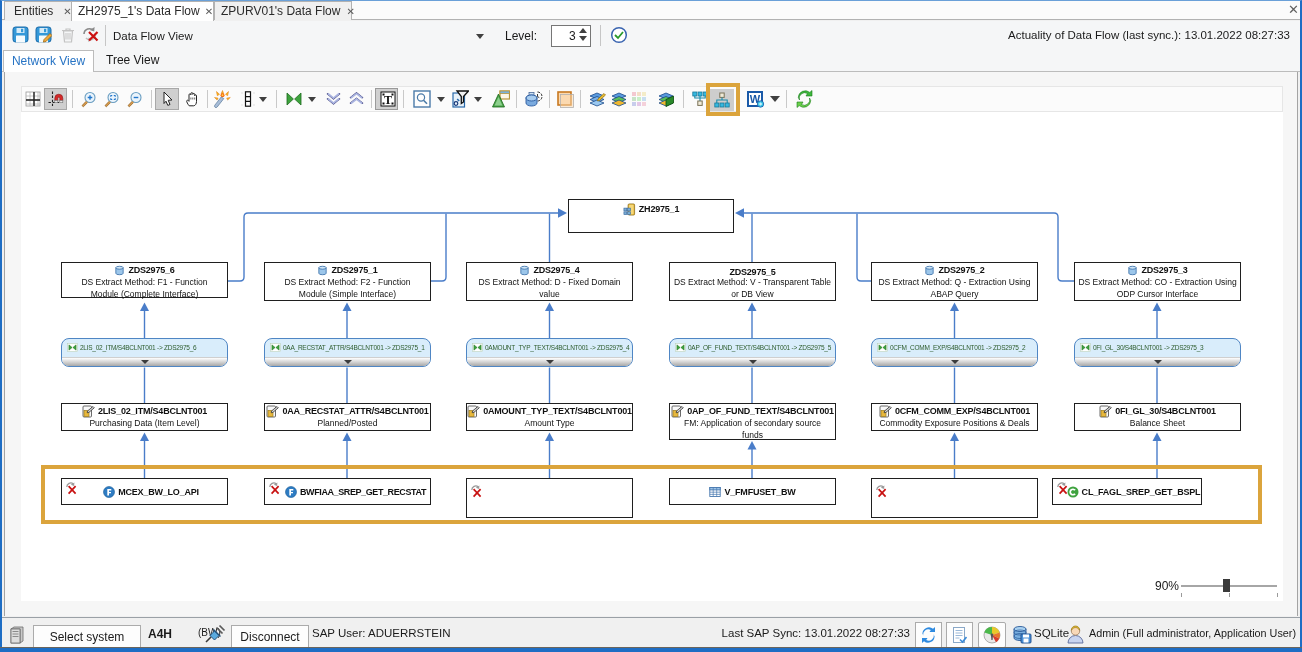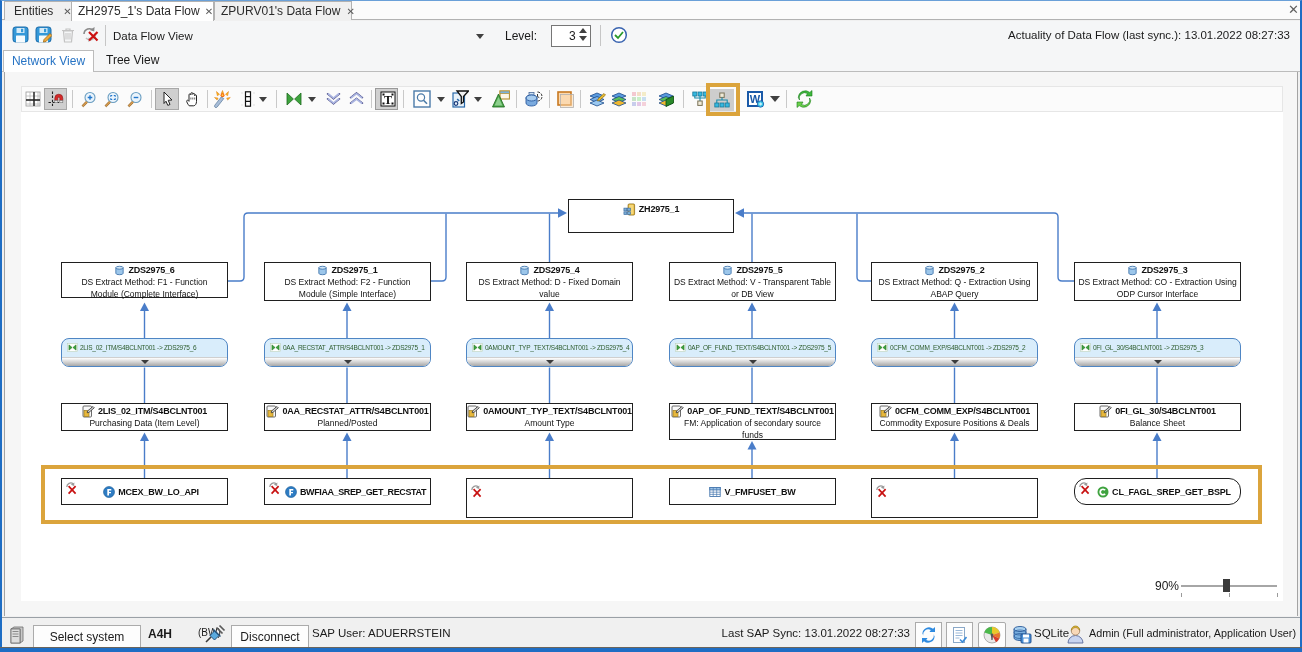--- a/index.html
+++ b/index.html
@@ -233,21 +233,21 @@
 <div class="node" style="left:466px;top:262px;width:167px;height:39px;">
   <div class="ttl" style="margin-top:1px;">
         <svg width="11" height="11">
           <use href="#ic-cyl"></use>
         </svg>
         <b>ZDS2975_4</b>
       </div>
   DS Extract Method: D - Fixed Domain<br>value
 </div>
 <div class="node" style="left:669px;top:262px;width:167px;height:39px;">
-  <div class="ttl" style="margin-top:1px;">
+  <div class="ttl" style="margin-top:1px;flex-direction:column;">
         <svg width="11" height="11">
           <use href="#ic-cyl"></use>
         </svg>
         <b>ZDS2975_5</b>
       </div>
   DS Extract Method: V - Transparent Table<br>or DB View
 </div>
 <div class="node" style="left:871px;top:262px;width:167px;height:39px;">
   <div class="ttl" style="margin-top:1px;">
         <svg width="11" height="11">
@@ -398,21 +398,21 @@
           <use href="#ic-tbl"></use>
         </svg>
         <b>V_FMFUSET_BW</b>
       </div>
 </div>
 <div class="node" style="left:871px;top:478px;width:167px;height:40px;">
   <svg class="abs" style="left:3px;top:6px;" width="13" height="13">
         <use href="#ic-redx"></use>
       </svg>
 </div>
-<div class="node" style="left:1074px;top:478px;width:167px;height:27px;border-radius:12px;">
+<div class="node" style="left:1052px;top:478px;width:150px;height:27px;">
   <svg class="abs" style="left:3px;top:3px;" width="13" height="13">
         <use href="#ic-redx"></use>
       </svg>
   <div class="ttl" style="margin-top:7px;margin-left:13px;">
         <svg width="12" height="12">
           <use href="#ic-c"></use>
         </svg>
         <b>CL_FAGL_SREP_GET_BSPL</b>
       </div>
 </div>

